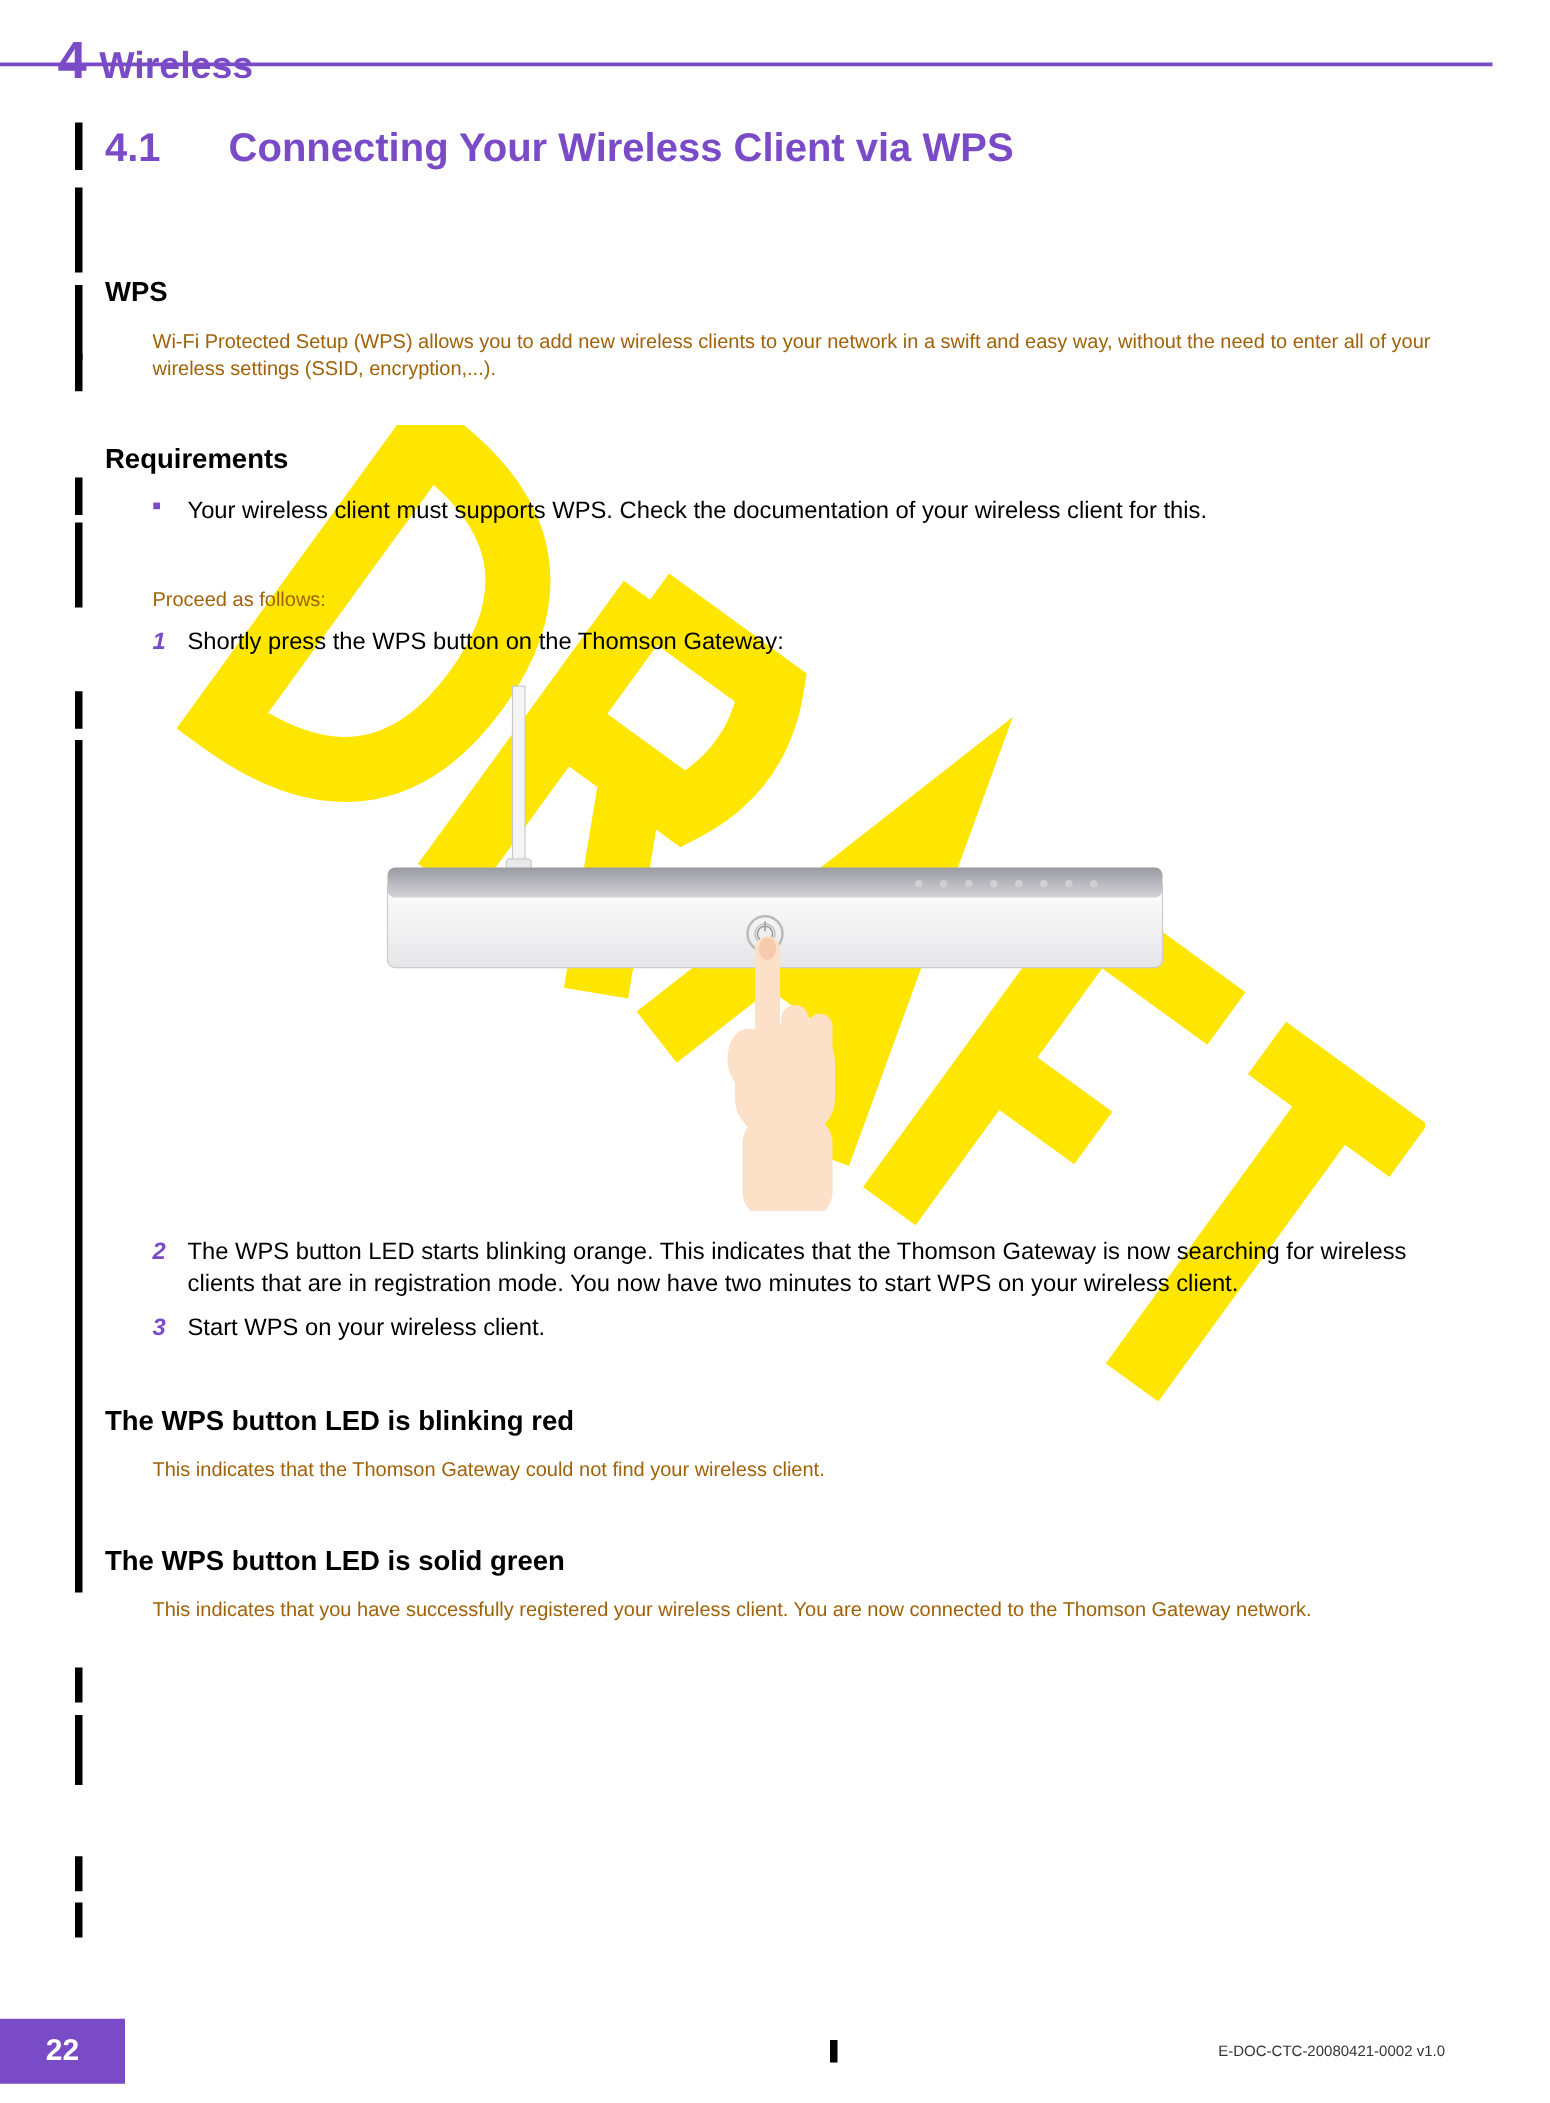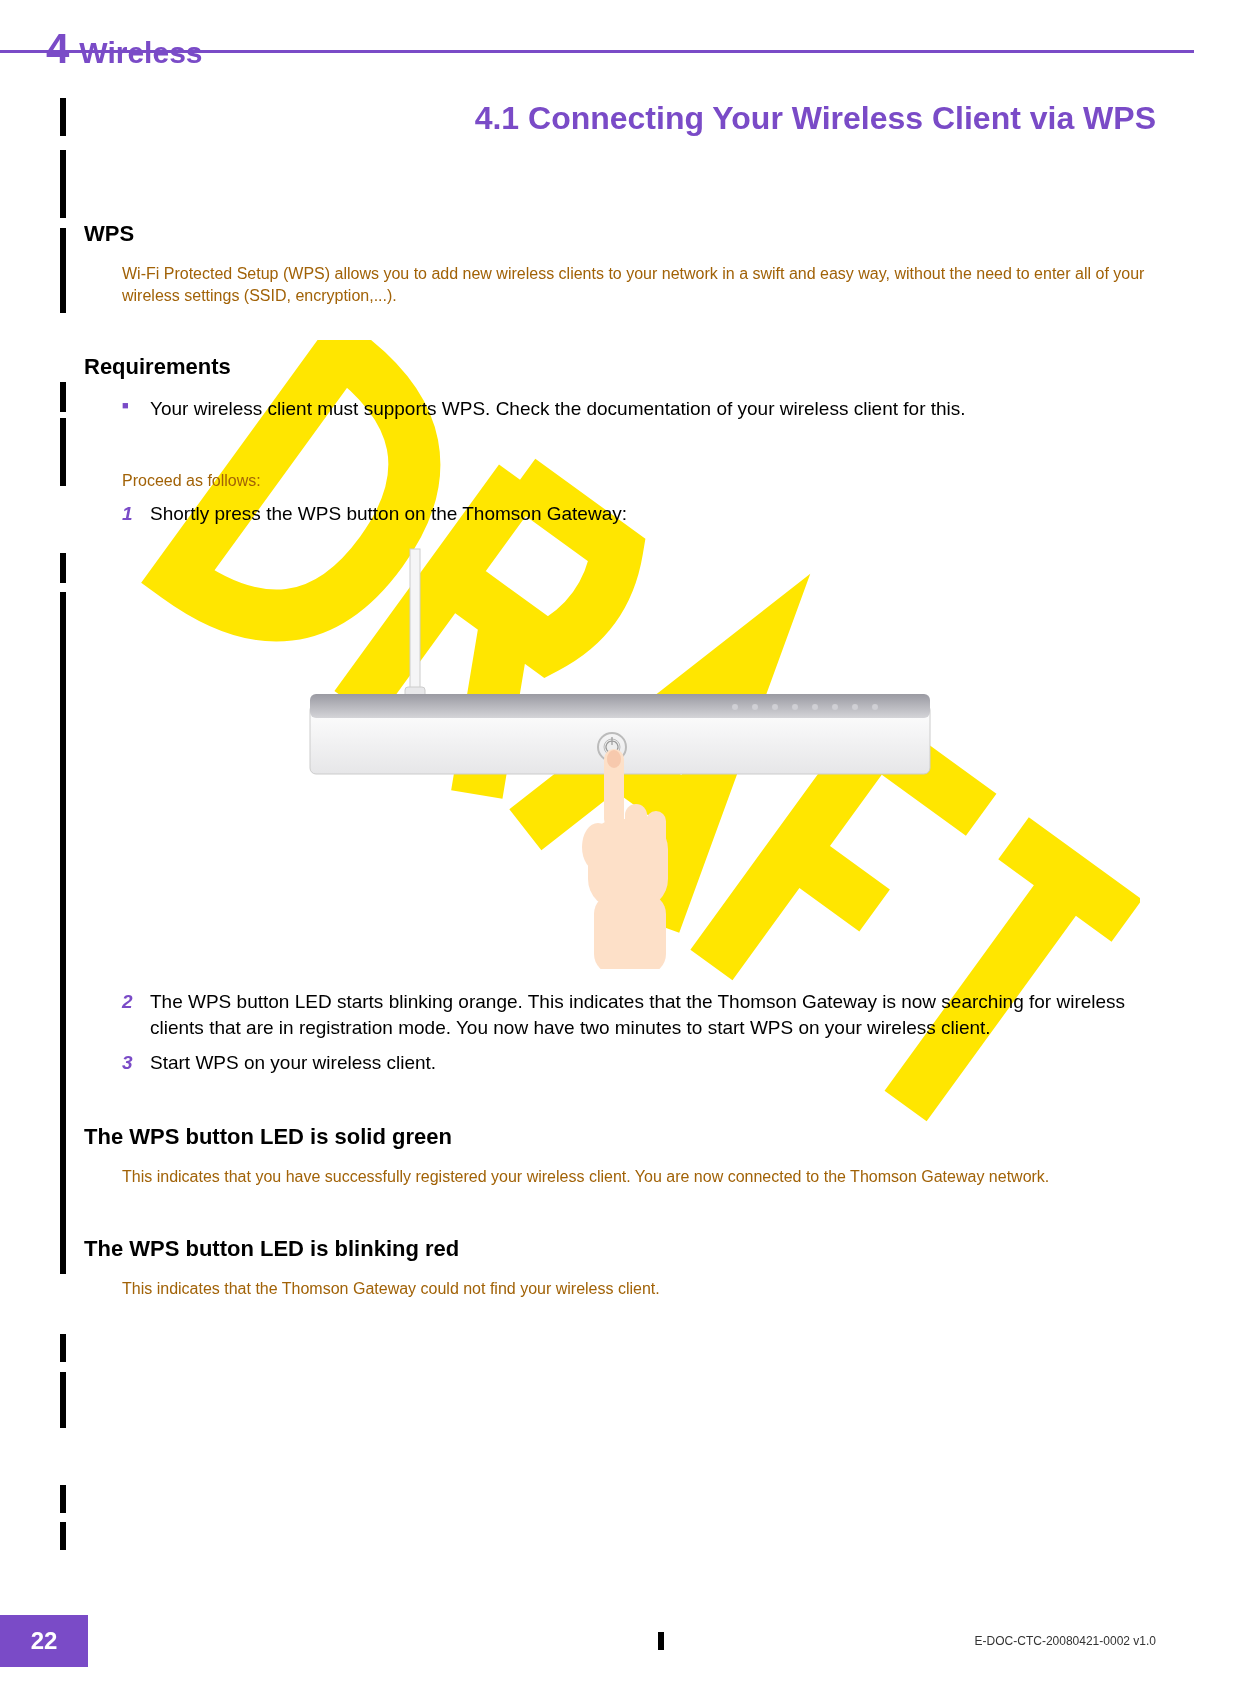--- a/index.html
+++ b/index.html
@@ -44,21 +44,20 @@
       position: absolute;
       top: 100px;
       left: 84px;
       right: 84px;
     }
     .section-title {
       color: #7a4bc7;
       font-size: 32px;
       font-weight: bold;
       margin-bottom: 40px;
-      text-align: right;
     }
     .section-num {
       display: inline-block;
       width: 90px;
     }
     .subsection {
       margin-bottom: 48px;
       margin-top: 16px;
     }
     .subsection-title {
@@ -142,21 +141,21 @@
       right: 0;
       height: 82px;
       display: flex;
       align-items: center;
     }
     .footer-block {
       background: #7a4bc7;
       color: #fff;
       font-size: 24px;
       font-weight: bold;
-      width: 88px;
+      width: 100px;
       height: 52px;
       display: flex;
       align-items: center;
       justify-content: center;
     }
     .footer-mid {
       flex: 1;
       text-align: center;
       color: #000;
     }
@@ -303,27 +302,27 @@
         <span>The WPS button LED starts blinking orange. This indicates that the Thomson Gateway is now searching for wireless clients that are in registration mode. You now have two minutes to start WPS on your wireless client.</span>
       </li>
       <li>
         <span class="num">3</span>
         <span>Start WPS on your wireless client.</span>
       </li>
     </ol>
   </div>
 
   <div class="subsection">
+    <div class="subsection-title">The WPS button LED is blinking red</div>
+    <p class="body-text">This indicates that the Thomson Gateway could not find your wireless client.</p>
+  </div>
+
+  <div class="subsection">
     <div class="subsection-title">The WPS button LED is solid green</div>
     <p class="body-text">This indicates that you have successfully registered your wireless client. You are now connected to the Thomson Gateway network.</p>
-  </div>
-
-  <div class="subsection">
-    <div class="subsection-title">The WPS button LED is blinking red</div>
-    <p class="body-text">This indicates that the Thomson Gateway could not find your wireless client.</p>
   </div>
 </div>
 
 <div class="footer">
   <div class="footer-block">22</div>
   <div class="footer-mid"><span class="footer-marker"></span></div>
   <div class="footer-doc">E-DOC-CTC-20080421-0002 v1.0</div>
 </div>
 
 </body></html>

